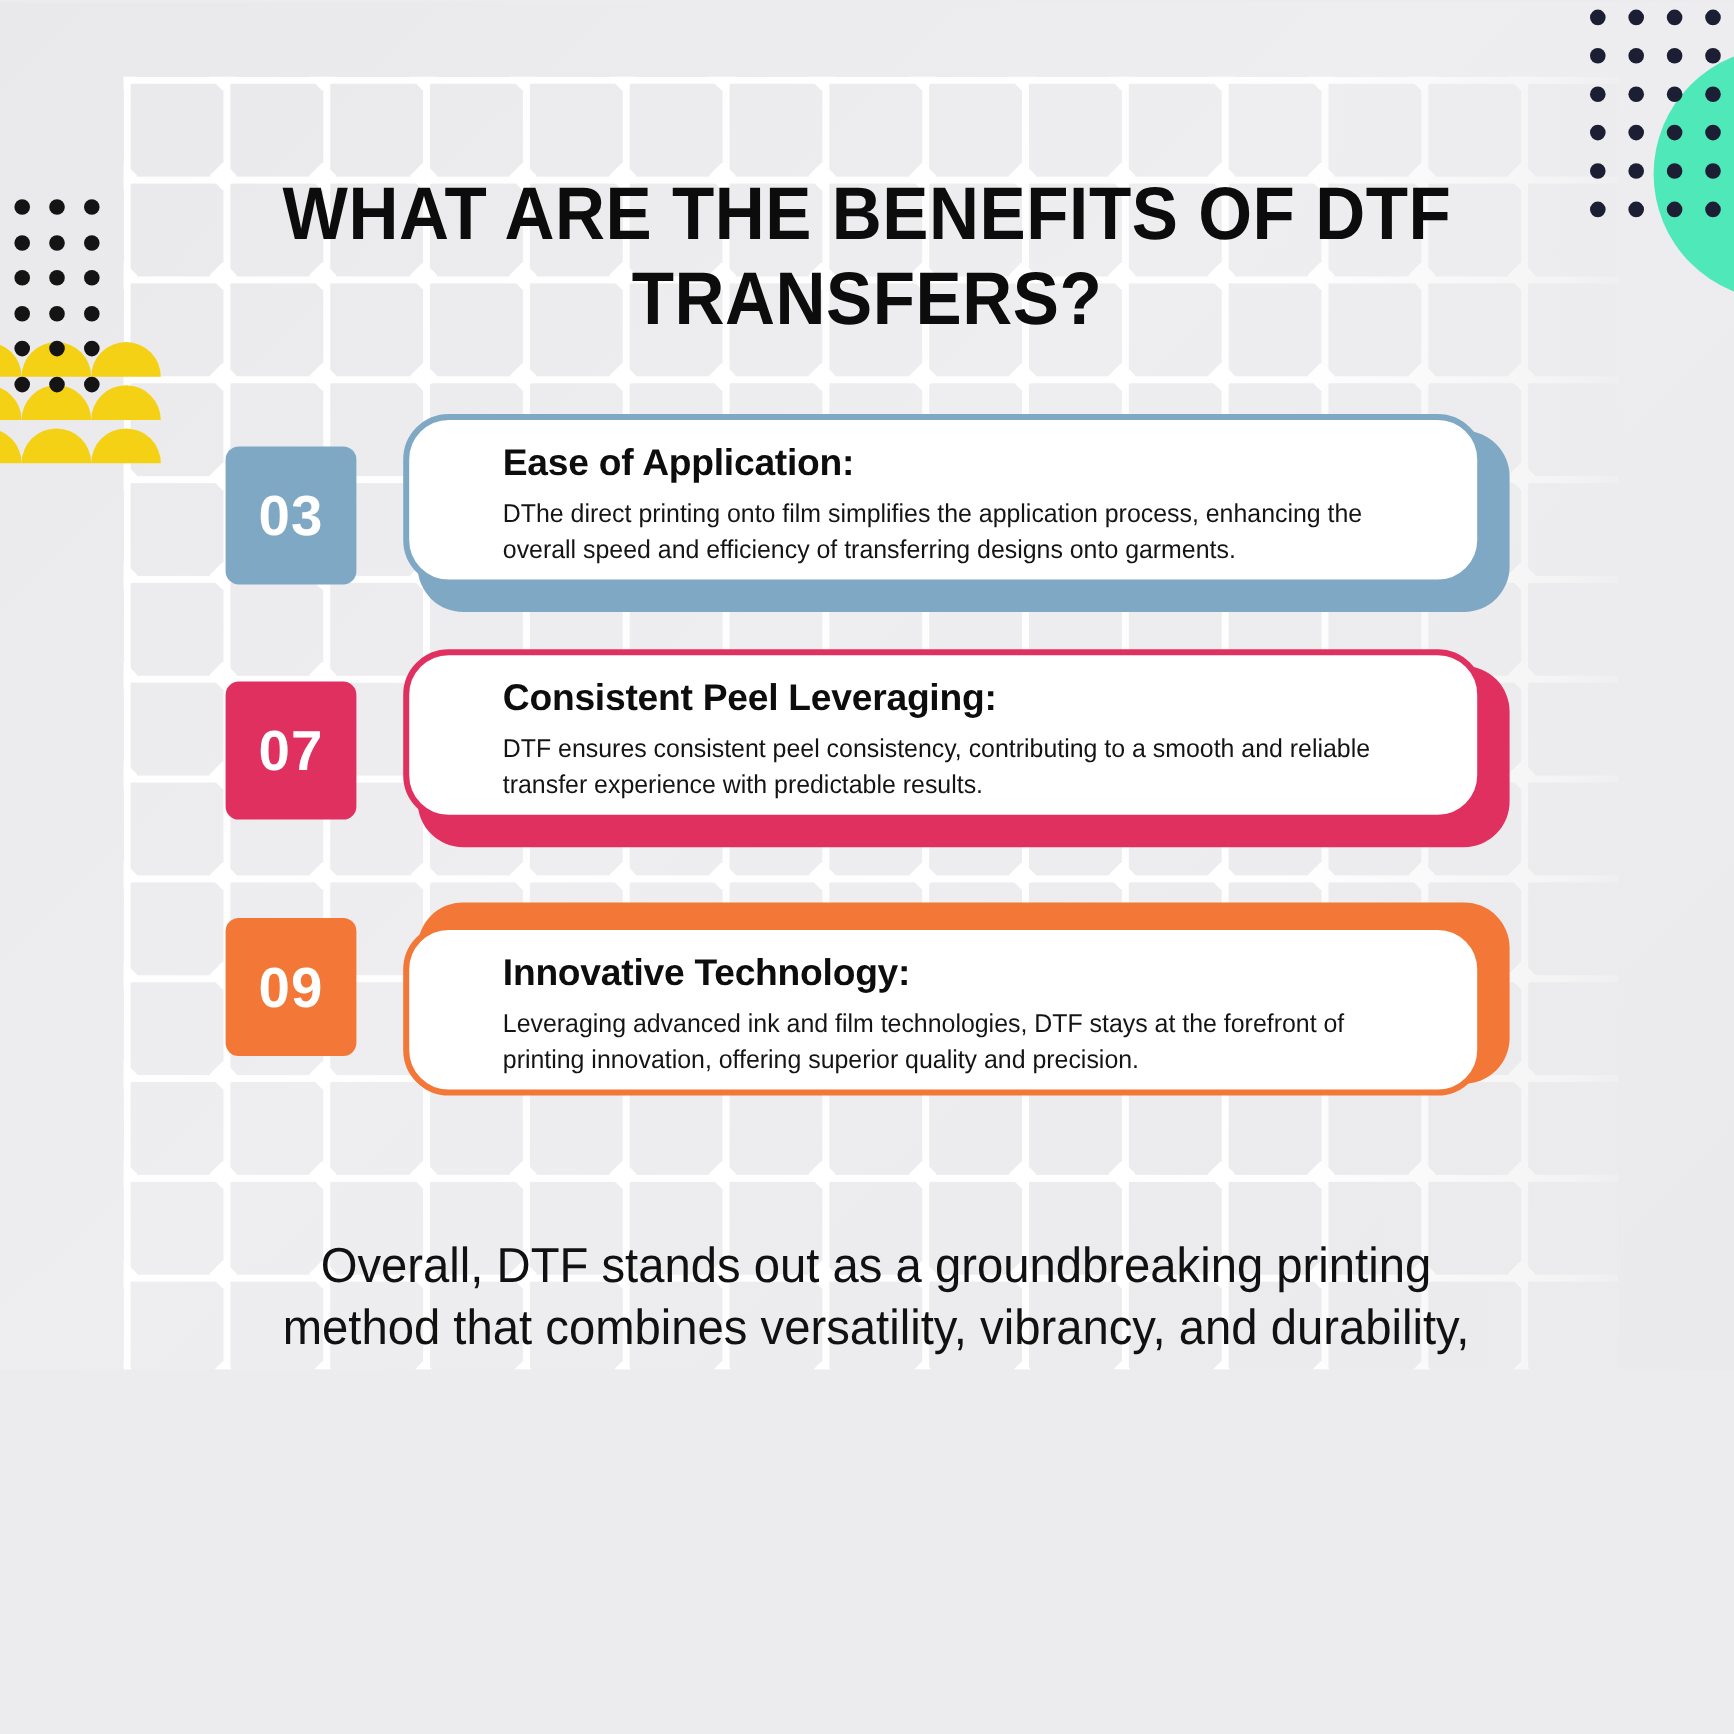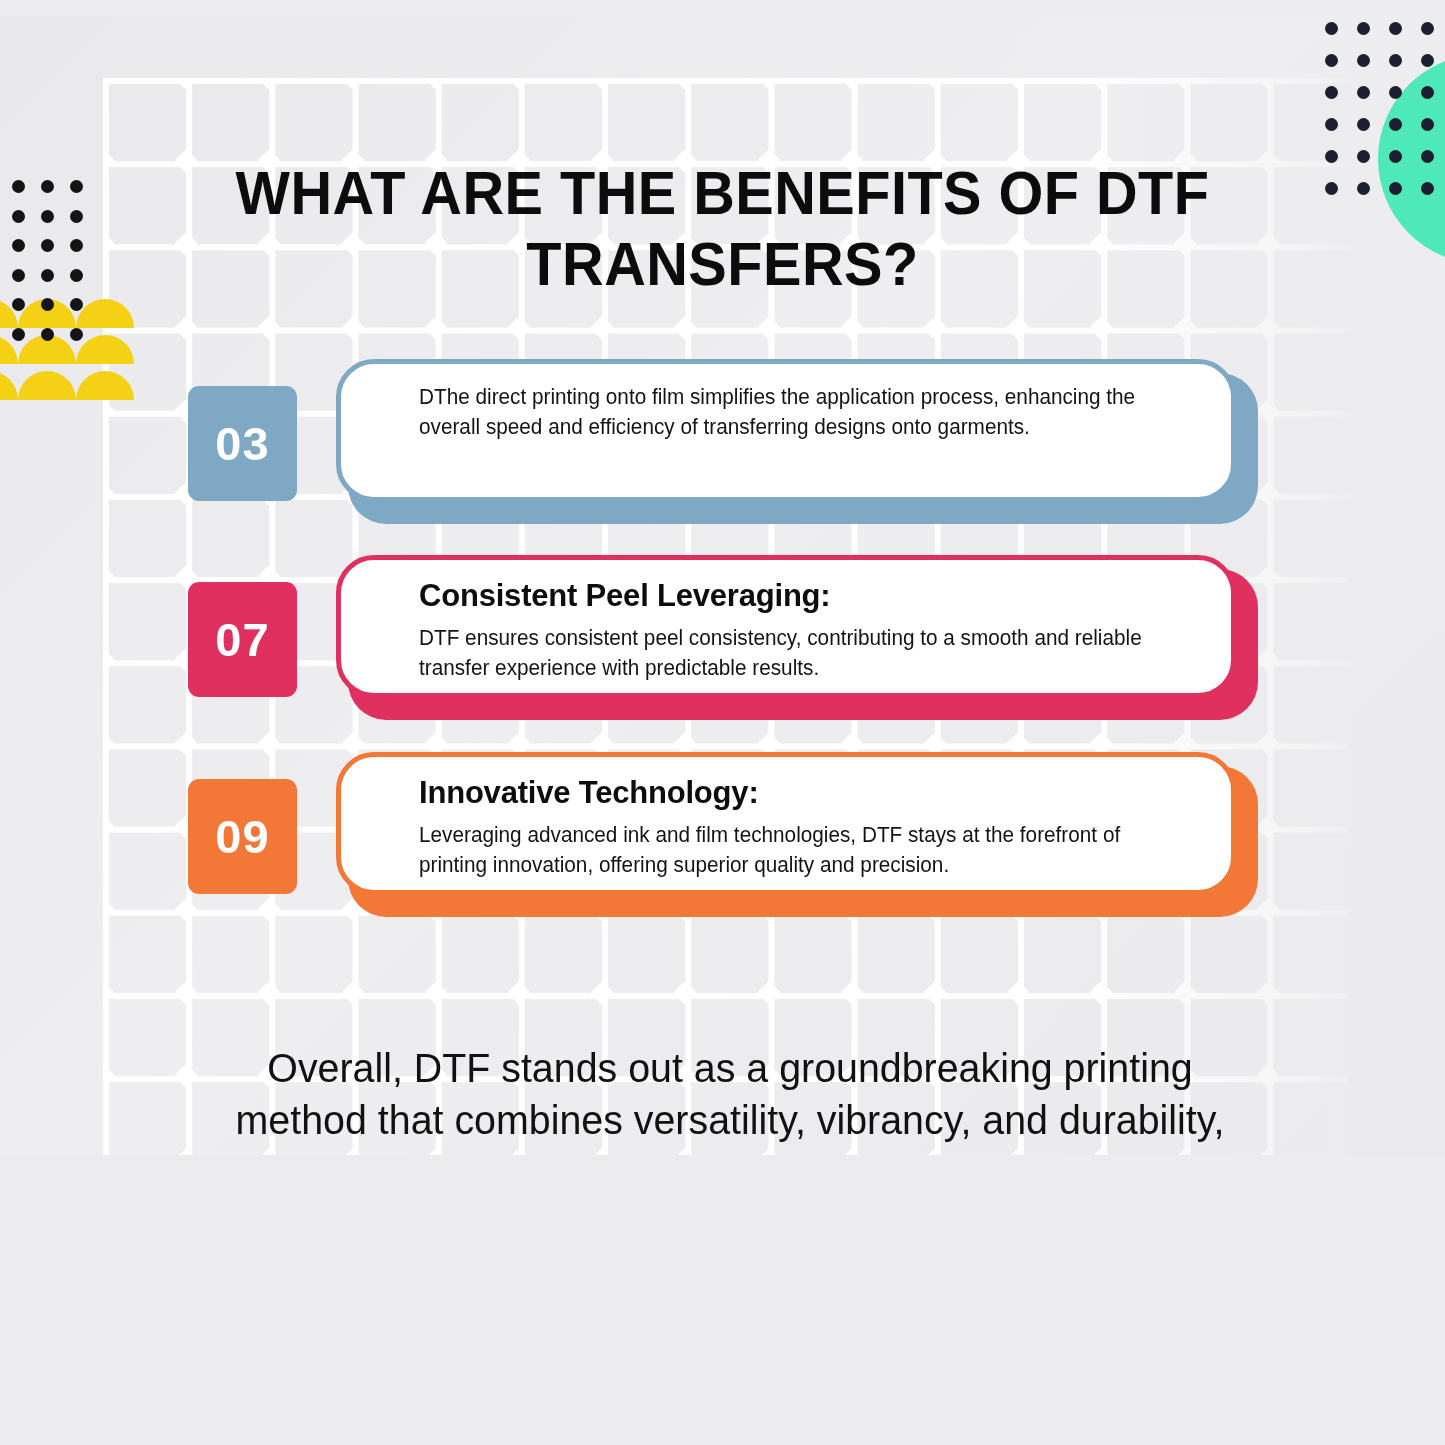--- a/index.html
+++ b/index.html
@@ -10,21 +10,21 @@
     width: 1445px;
     height: 1445px;
     background: #ececee;
     font-family: "Liberation Sans", sans-serif;
     overflow: hidden;
     position: relative;
   }
 
   #canvas {
     position: absolute;
-    left: 0; top: 16px;
+    left: 0; top: 2px;
     width: 1445px;
     height: 1139px;
     background: linear-gradient(135deg, #e9e9eb 0%, #eeeef0 45%, #eaeaec 100%);
     overflow: hidden;
   }
 
   
   .grid-layer {
     position: absolute;
     left: 103px;
@@ -530,41 +530,42 @@
       <span class="dot" style="left:58px;top:147.5px;background:#141414"></span>
     </div>
 
   <div class="title">WHAT ARE THE BENEFITS OF DTF TRANSFERS?</div>
 
   <div class="card-row r0">
     <div class="badge" id="badge-0" style="background: rgb(127, 168, 197);">03</div>
     <div class="card-wrap">
       <div class="card-shadow" id="shadow-0" style="background: rgb(127, 168, 197);"></div>
       <div class="card" id="card-0" style="border-color: rgb(127, 168, 197);">
+        <div class="card-title">Ease of Application:</div>
         <div class="card-body">DThe direct printing onto film simplifies the application process, enhancing the overall speed and efficiency of transferring designs onto garments.</div>
       </div>
     </div>
   </div>
 
   <div class="card-row r1">
     <div class="badge" id="badge-1" style="background: rgb(224, 48, 96);">07</div>
     <div class="card-wrap">
       <div class="card-shadow" id="shadow-1" style="background: rgb(224, 48, 96);"></div>
       <div class="card" id="card-1" style="border-color: rgb(224, 48, 96);">
         <div class="card-title">Consistent Peel Leveraging:</div>
         <div class="card-body">DTF ensures consistent peel consistency, contributing to a smooth and reliable transfer experience with predictable results.</div>
       </div>
     </div>
   </div>
 
   <div class="card-row r2">
     <div class="badge" id="badge-2" style="background: rgb(243, 119, 54);">09</div>
     <div class="card-wrap">
       <div class="card-shadow" id="shadow-2" style="background: rgb(243, 119, 54);"></div>
-      <div class="card" id="card-2" style="border-color: rgb(243, 119, 54);">
+      <div class="card" id="card-2" style="border-color: rgb(243, 119, 54); margin-top: 32px;">
         <div class="card-title">Innovative Technology:</div>
         <div class="card-body">Leveraging advanced ink and film technologies, DTF stays at the forefront of printing innovation, offering superior quality and precision.</div>
       </div>
     </div>
   </div>
 
   <div class="footer-text">Overall, DTF stands out as a groundbreaking printing method that combines versatility, vibrancy, and durability, making it a preferred choice for various applications in the printing industry.</div>
 
 </div>
 

